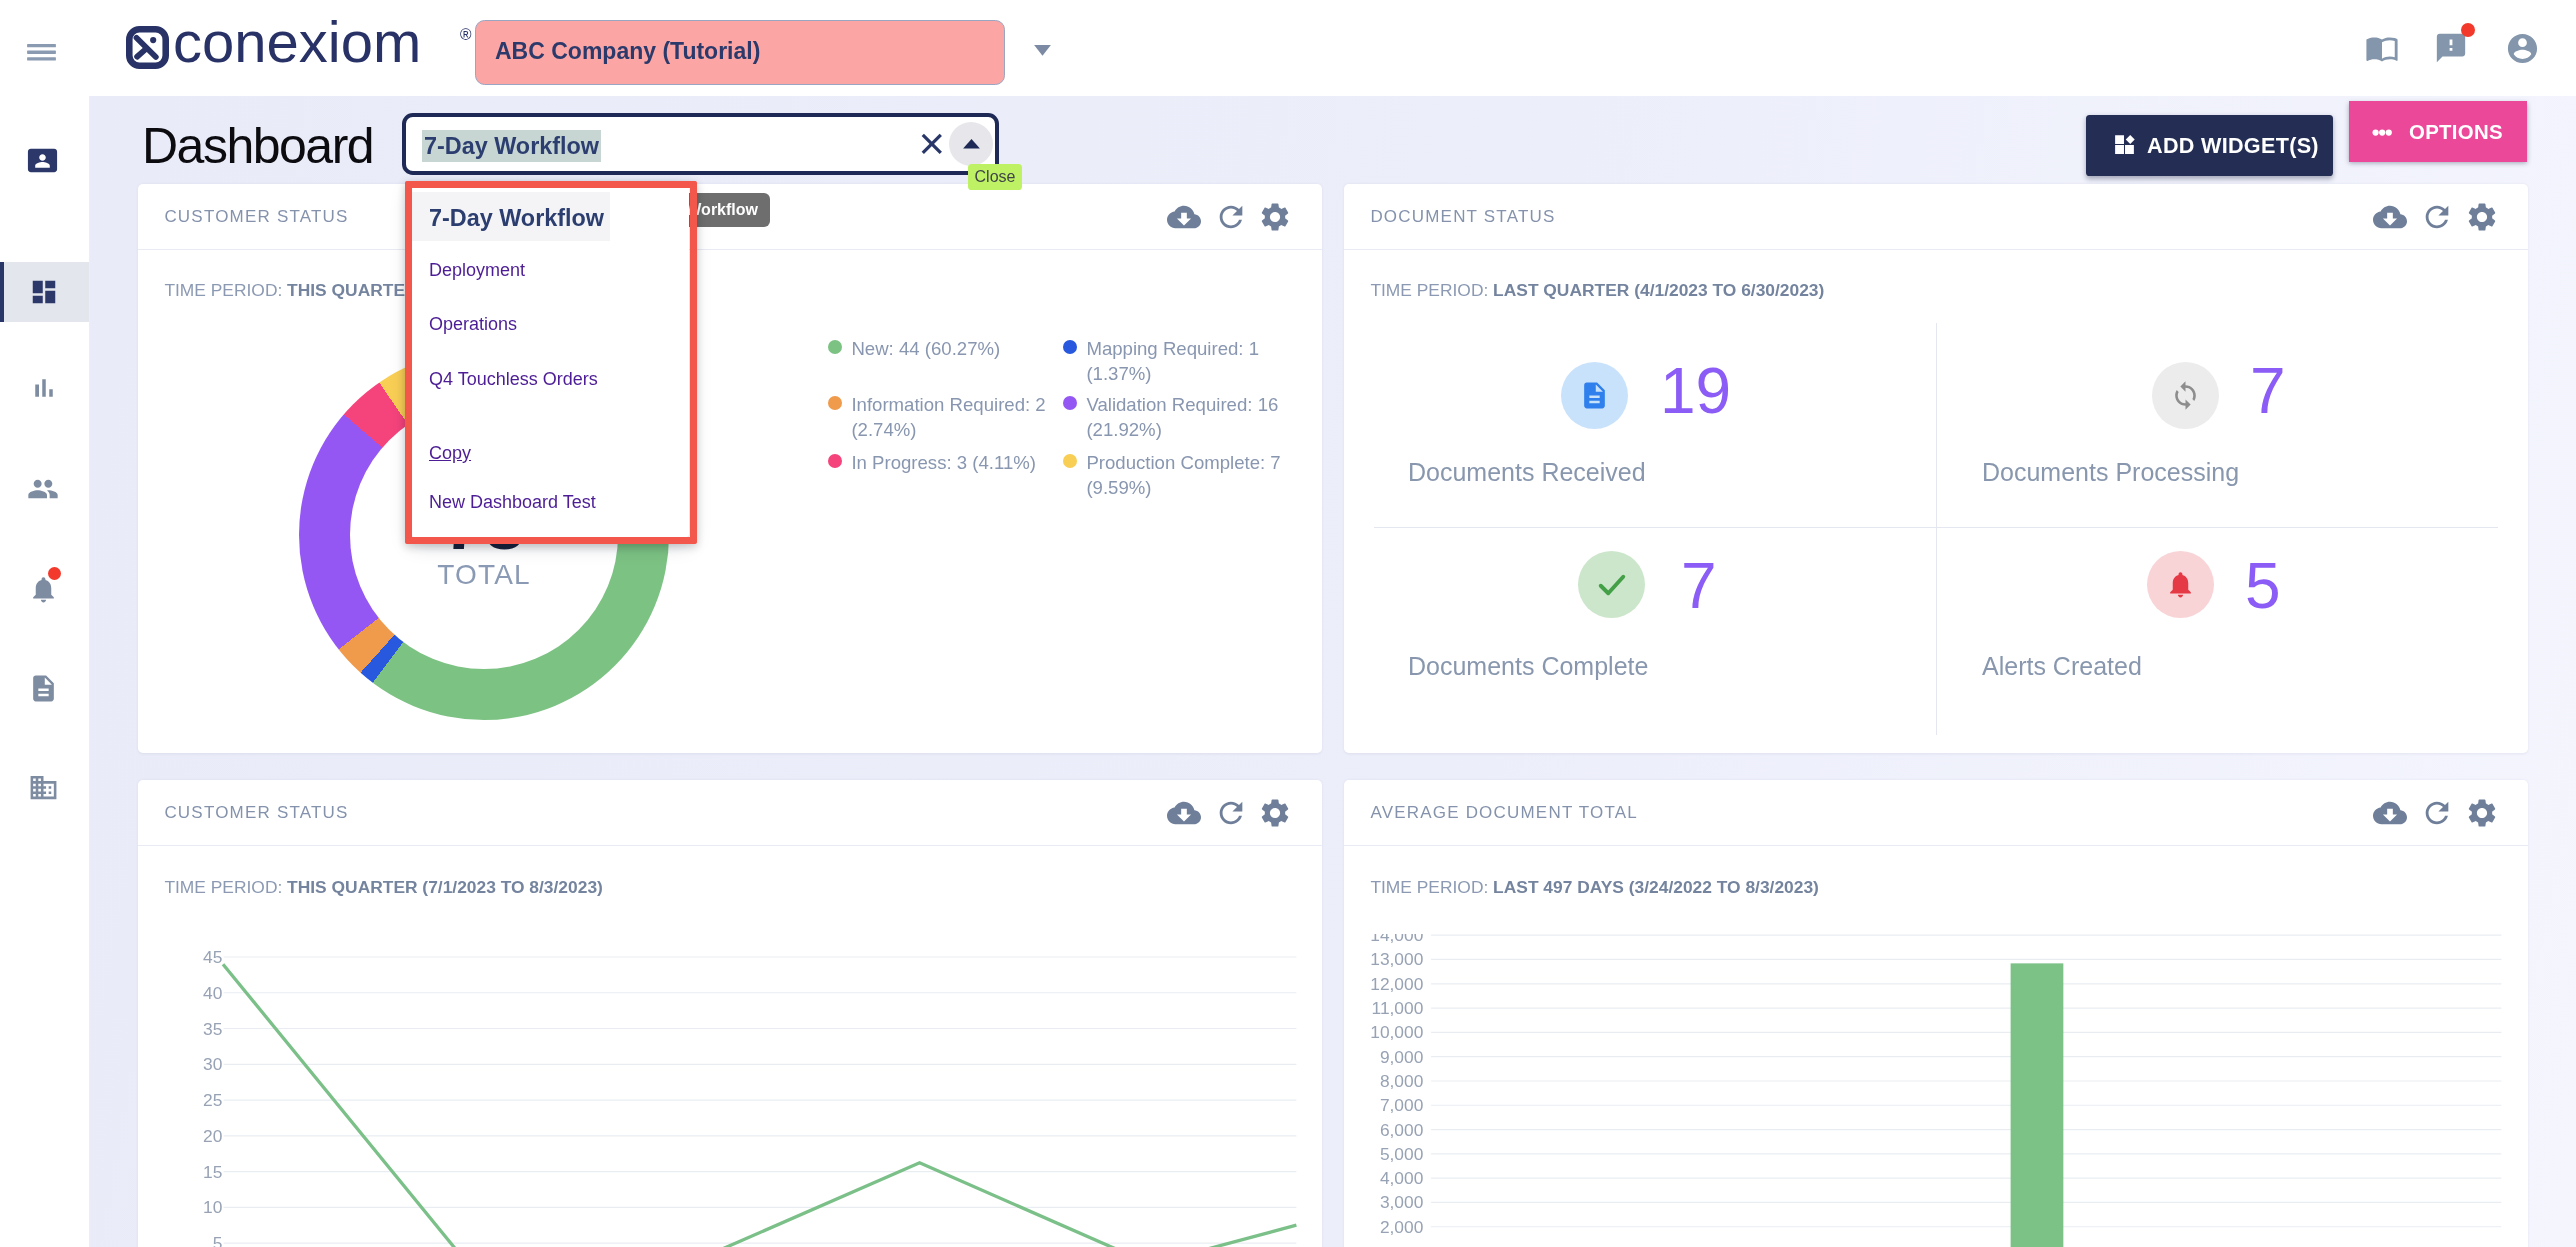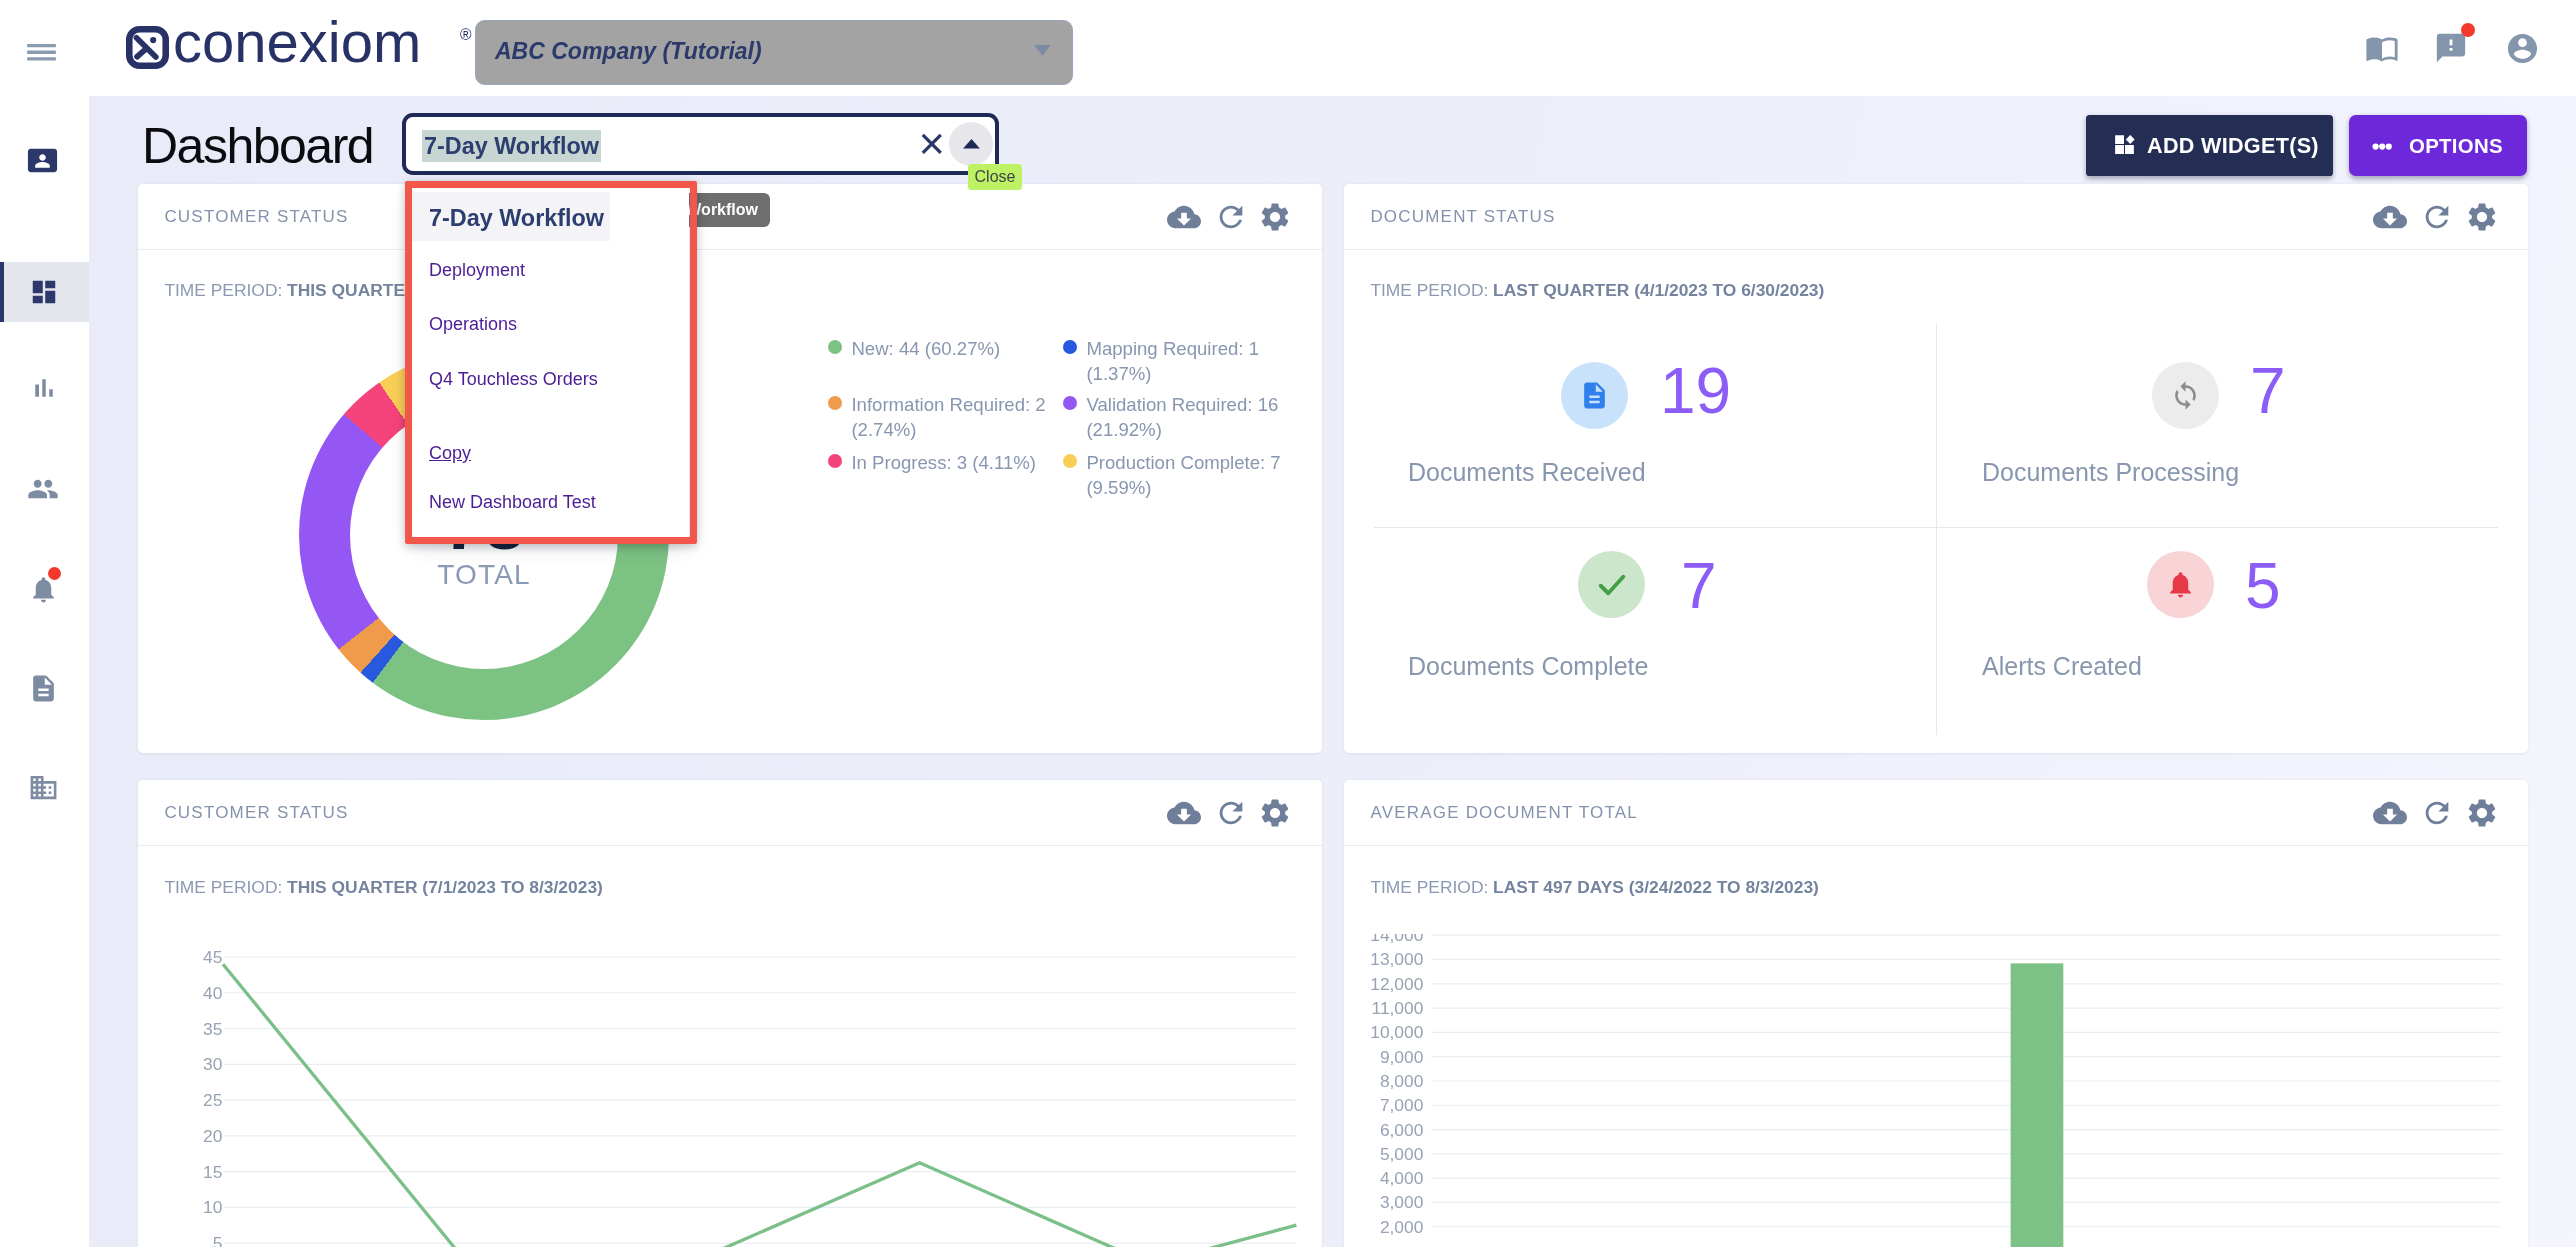--- a/index.html
+++ b/index.html
@@ -41,21 +41,21 @@
     <svg class="abs" style="left:126px; top:26.4px;" width="43" height="43" viewBox="0 0 72 72">
       <rect x="5.5" y="5.5" width="61" height="61" rx="17" fill="none" stroke="#283266" stroke-width="11"></rect>
       <line x1="17.5" y1="19.5" x2="50" y2="52" stroke="#283266" stroke-width="9.5" stroke-linecap="round"></line>
       <line x1="18.5" y1="51.5" x2="34" y2="38" stroke="#283266" stroke-width="9.5" stroke-linecap="round"></line>
       <circle cx="45.5" cy="23.5" r="5.2" fill="#283266"></circle>
     </svg>
 
     <div class="abs" style="left:173px; top:8.4px; font-size:58px; font-weight:400; color:#283266; letter-spacing:0px;">conexiom</div>
     <div class="abs" style="left:460px; top:26.4px; font-size:15.6px; color:#283266;">®</div>
 
-    <div class="abs" style="left:475px; top:20px; width:598px; height:65px; background:#a3a3a3; border:1.8px solid #9aa5c2; border-radius:9.6px;font-style:italic;">
+    <div class="abs" style="left:475px; top:20px; width:530px; height:65px; background:#fca5a5; border:1.8px solid #9aa5c2; border-radius:9.6px;">
       <div class="abs" style="left:19px; top:0; height:61px; line-height:61px; font-size:23px; font-weight:700; color:#2b3a6b;">ABC Company (Tutorial)</div>
       <svg class="abs" style="left:558px; top:24px;" width="17" height="10.8" viewBox="0 0 28 18">
           <path d="M0 0 L28 0 L14 18 Z" fill="#7c8ba3"></path>
         </svg>
     </div>
 
     <svg class="abs" style="left:2364px; top:31px;" width="36" height="34" viewBox="0 0 24 24" fill="#8496ab">
       <path d="M21 5c-1.11-.35-2.33-.5-3.5-.5-1.95 0-4.05.4-5.5 1.5-1.45-1.1-3.55-1.5-5.5-1.5S2.45 4.9 1 6v14.65c0 .25.25.5.5.5.1 0 .15-.05.25-.05C3.1 20.45 5.05 20 6.5 20c1.95 0 4.05.4 5.5 1.5 1.35-.85 3.8-1.5 5.5-1.5 1.65 0 3.35.3 4.75 1.05.1.05.15.05.25.05.25 0 .5-.25.5-.5V6c-.6-.45-1.25-.75-2-1zm0 13.5c-1.1-.35-2.3-.5-3.5-.5-1.7 0-4.15.65-5.5 1.5V8c1.35-.85 3.8-1.5 5.5-1.5 1.2 0 2.4.15 3.5.5v11.5z"></path>
     </svg>
     <svg class="abs" style="left:2434px; top:31px;" width="34" height="34" viewBox="0 0 24 24" fill="#8496ab">
@@ -100,21 +100,21 @@
   </div>
 
   <div class="abs" style="left:142px; top:117px; font-size:50px; color:#0c0c10; letter-spacing:-1.5px;">Dashboard</div>
 
   <div class="abs" style="left:2086px; top:115px; width:247px; height:61px; background:#242e55; border-radius:3.6px; box-shadow:0 2.4px 4.8px rgba(20,25,60,.35);">
     <svg class="abs" style="left:26.4px; top:17.4px;" width="25" height="25" viewBox="0 0 24 24" fill="#fff">
       <path d="M3 3h8.5v8.5H3z M13.2 7.2l4.3-4.3 4.3 4.3-4.3 4.3z M3 12.5h8.5V21H3z M12.5 12.5H21V21h-8.5z"></path>
     </svg>
     <div class="abs" style="left:61px; top:0; height:61px; line-height:62px; font-size:21.6px; font-weight:700; color:#fff; letter-spacing:0.3px;">ADD WIDGET(S)</div>
   </div>
-  <div class="abs" style="left:2349px; top:115px; width:178px; height:61px; background:#6d28d9; border-radius:7px; box-shadow:0 2.4px 4.8px rgba(20,25,60,.35);">
+  <div class="abs" style="left:2349px; top:101px; width:178px; height:61px; background:#ec4899; border-radius:0; box-shadow:0 2.4px 4.8px rgba(20,25,60,.35);">
     <svg class="abs" style="left:23.4px; top:28px;" width="20.4" height="7.2" viewBox="0 0 34 12">
       <circle cx="6" cy="6" r="5.2" fill="#fff"></circle>
         <circle cx="17" cy="6" r="5.2" fill="#fff"></circle>
         <circle cx="28" cy="6" r="5.2" fill="#fff"></circle>
     </svg>
     <div class="abs" style="left:60px; top:0; height:61px; line-height:62px; font-size:20.4px; font-weight:700; color:#fff; letter-spacing:0.3px;">OPTIONS</div>
   </div>
 
   <div class="card" id="card1" style="left:138px; top:184px; width:1184px; height:569px;">
     <div class="cardhead">

